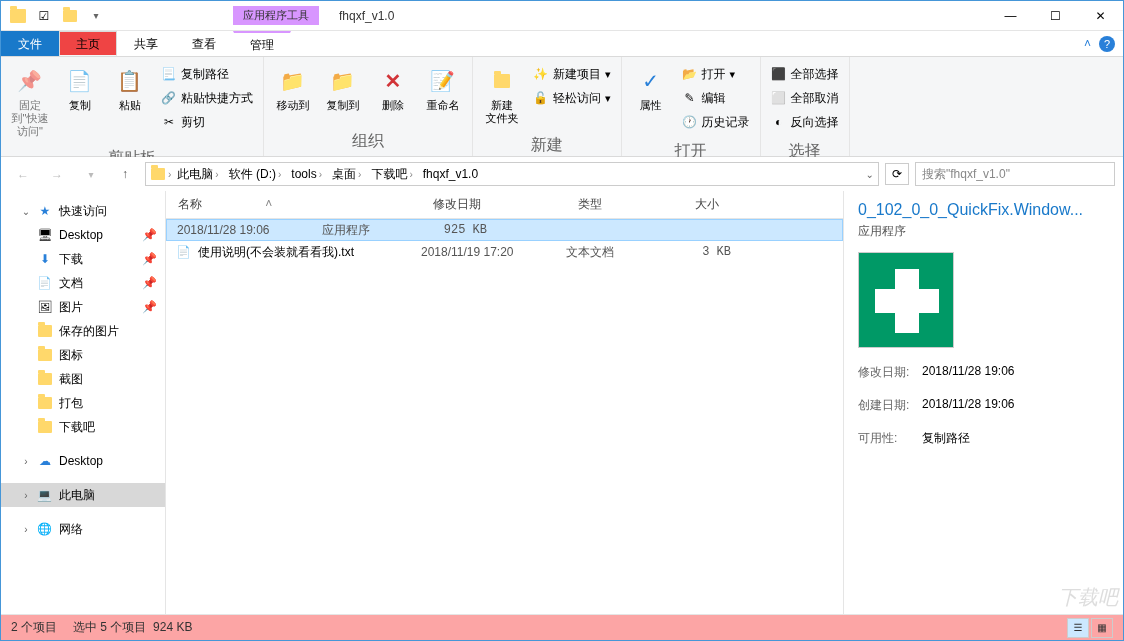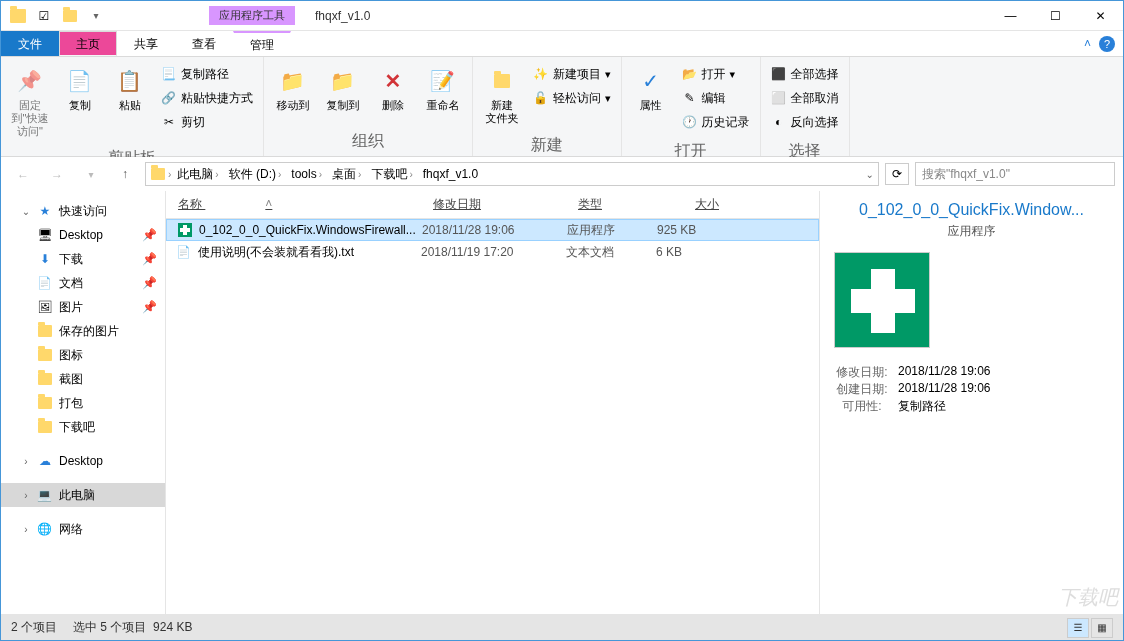--- a/index.html
+++ b/index.html
@@ -4,30 +4,30 @@
 <style>
 * { margin: 0; padding: 0; box-sizing: border-box; font-family: "Microsoft YaHei", "Segoe UI", sans-serif; font-size: 12px; }
 body { background: #fff; width: 1124px; height: 641px; overflow: hidden; display: flex; flex-direction: column; border: 1px solid #4596d8; }
 
 
 .titlebar { height: 30px; display: flex; align-items: center; background: #fff; border-bottom: 1px solid #e5e5e5; }
 .qat { display: flex; align-items: center; gap: 4px; padding: 0 6px; }
 .qat-icon { width: 22px; height: 22px; display: flex; align-items: center; justify-content: center; }
 .folder-icon { width: 16px; height: 14px; background: #ffd86b; border-radius: 1px; position: relative; }
 .folder-icon::before { content: ""; position: absolute; top: -3px; left: 0; width: 7px; height: 3px; background: #ffd86b; border-radius: 1px 1px 0 0; }
-.contextual-tab-label { background: #d896ff; padding: 2px 10px; font-size: 11px; color: #333; margin-left: 96px; }
+.contextual-tab-label { background: #d896ff; padding: 2px 10px; font-size: 11px; color: #333; margin-left: 120px; }
 .title-text { margin-left: 20px; color: #333; }
 .win-controls { margin-left: auto; display: flex; }
 .win-btn { width: 45px; height: 30px; display: flex; align-items: center; justify-content: center; }
 
 
 .tabs { height: 26px; display: flex; align-items: stretch; background: #fff; border-bottom: 1px solid #dadada; }
 .tab { padding: 4px 16px; cursor: pointer; border: 1px solid transparent; }
 .tab.file { background: #1979ca; color: #fff; }
-.tab.active { border: 1px solid #dadada; border-bottom-color: #f5f6f7; background: #ec4899; }
+.tab.active { border: 1px solid #dadada; border-bottom-color: #f5f6f7; background: #ef4444; }
 .tab.context { margin-left: 0; border-top: 2px solid #d896ff; }
 .help-area { margin-left: auto; display: flex; align-items: center; gap: 8px; padding-right: 8px; }
 
 
 .ribbon { height: 100px; background: #f5f6f7; border-bottom: 1px solid #dadada; display: flex; }
 .ribbon-group { border-right: 1px solid #e5e5e5; display: flex; flex-direction: column; }
 .ribbon-body { flex: 1; display: flex; padding: 4px; }
 .ribbon-label { text-align: center; font-size: 16px; color: #666; padding: 2px 0 4px; }
 .big-btn { display: flex; flex-direction: column; align-items: center; justify-content: flex-start; width: 50px; padding: 4px 2px; gap: 2px; }
 .big-btn .icn { width: 32px; height: 32px; display: flex; align-items: center; justify-content: center; font-size: 20px; }
@@ -53,49 +53,49 @@
 .tree-item { display: flex; align-items: center; gap: 6px; height: 24px; padding-left: 20px; }
 .tree-item.l2 { padding-left: 36px; }
 .tree-item.sel { background: #d8d8d8; }
 .tree-item .exp { width: 10px; text-align: center; color: #666; font-size: 10px; }
 .tree-icn { width: 16px; height: 16px; display: flex; align-items: center; justify-content: center; }
 .tree-star { color: #2980d9; }
 
 .content-wrap { flex: 1; display: flex; }
 .filelist { flex: 1; display: flex; flex-direction: column; }
 .col-headers { height: 28px; display: flex; align-items: center; border-bottom: 1px solid #e5e5e5; color: #444; }
-.col { padding: 0 12px; text-decoration: underline; }
+.col { padding: 0 12px; }
 .col.name { width: 255px; }
 .col.date { width: 145px; }
 .col.type { width: 90px; }
 .col.size { width: 75px; text-align: right; }
 .file-row { height: 22px; display: flex; align-items: center; padding-left: 10px; }
 .file-row.sel { background: #cce8ff; border: 1px solid #99d1ff; }
 .file-row .fname { width: 245px; display: flex; align-items: center; gap: 6px; overflow: hidden; white-space: nowrap; }
 .file-row .fdate { width: 145px; color: #555; }
 .file-row .ftype { width: 90px; color: #555; }
-.file-row .fsize { width: 75px; color: #555; }
+.file-row .fsize { width: 75px; text-align: right; color: #555; font-family: Liberation Mono, monospace; }
 .file-icn { width: 16px; height: 16px; display:flex; align-items:center; justify-content:center; }
 .cross-icn { width:14px; height:14px; background:#009966; position:relative; }
 .cross-icn::before, .cross-icn::after { content:""; position:absolute; background:#fff; }
 .cross-icn::before { left:5px; top:2px; width:4px; height:10px; }
 .cross-icn::after { left:2px; top:5px; width:10px; height:4px; }
 
-.details-pane { width: 304px; border-left: 1px solid #e5e5e5; padding: 10px 14px; text-align: center; }
+.details-pane { width: 280px; border-left: 1px solid #e5e5e5; padding: 10px 14px; }
 .details-title { font-size: 16px; color: #1979ca; white-space: nowrap; overflow: hidden; margin-bottom: 4px; }
 .details-sub { font-size: 12px; color: #555; margin-bottom: 12px; }
 .big-preview { width: 96px; height: 96px; background: #009966; position: relative; margin-bottom: 16px; border:1px solid #ccc; }
 .big-preview::before, .big-preview::after { content:""; position:absolute; background:#fff; }
 .big-preview::before { left:36px; top:16px; width:24px; height:64px; }
 .big-preview::after { left:16px; top:36px; width:64px; height:24px; }
-.meta-row { display: flex; gap: 8px; margin: 0 0; font-size: 12px; }
+.meta-row { display: flex; gap: 8px; margin: 16px 0; font-size: 12px; }
 .meta-label { color: #666; width: 56px; }
 
 
-.statusbar { height: 26px; border-top: 1px solid #e5e5e5; display: flex; align-items: center; padding: 0 10px; gap: 16px; font-size: 12px; color: #333; background: #e5e5e5; }
+.statusbar { height: 26px; border-top: 1px solid #e5e5e5; display: flex; align-items: center; padding: 0 10px; gap: 16px; font-size: 12px; color: #333; background: #fca5a5; }
 .statusbar .views { margin-left: auto; display:flex; gap:2px; }
 .view-btn { width:22px; height:20px; border:1px solid #ccc; display:flex; align-items:center; justify-content:center; font-size:10px; }
 .view-btn.active { background:#cce8ff; }
 
 .watermark { position: absolute; right: 6px; bottom: 30px; font-size: 20px; color: rgba(180,180,180,0.45); font-style: italic; pointer-events: none; }
 </style>
 </head>
 <body>
 
 <div class="titlebar">
@@ -364,38 +364,32 @@
 
   <div class="content-wrap">
     <div class="filelist">
       <div class="col-headers">
         <div class="col name"><span>名称</span> <span style="margin-left:60px;color:#888">˄</span></div>
         <div class="col date">修改日期</div>
         <div class="col type">类型</div>
         <div class="col size">大小</div>
       </div>
       <div class="file-row sel">
-        <div class="fname">
-            <span class="file-icn">
-              <div class="cross-icn"></div>
-            </span>
-            <span>0_102_0_0_QuickFix.WindowsFirewall...</span>
-          </div>
         <div class="fdate">2018/11/28 19:06</div>
         <div class="ftype">应用程序</div>
         <div class="fsize">925 KB</div>
       </div>
       <div class="file-row">
         <div class="fname">
             <span class="file-icn">📄</span>
             <span>使用说明(不会装就看看我).txt</span>
           </div>
         <div class="fdate">2018/11/19 17:20</div>
         <div class="ftype">文本文档</div>
-        <div class="fsize">6 KB</div>
+        <div class="fsize">3 KB</div>
       </div>
     </div>
 
     <div class="details-pane">
       <div class="details-title">0_102_0_0_QuickFix.Window...</div>
       <div class="details-sub">应用程序</div>
       <div class="big-preview"></div>
       <div class="meta-row">
           <span class="meta-label">修改日期:</span>
           <span>2018/11/28 19:06</span>

